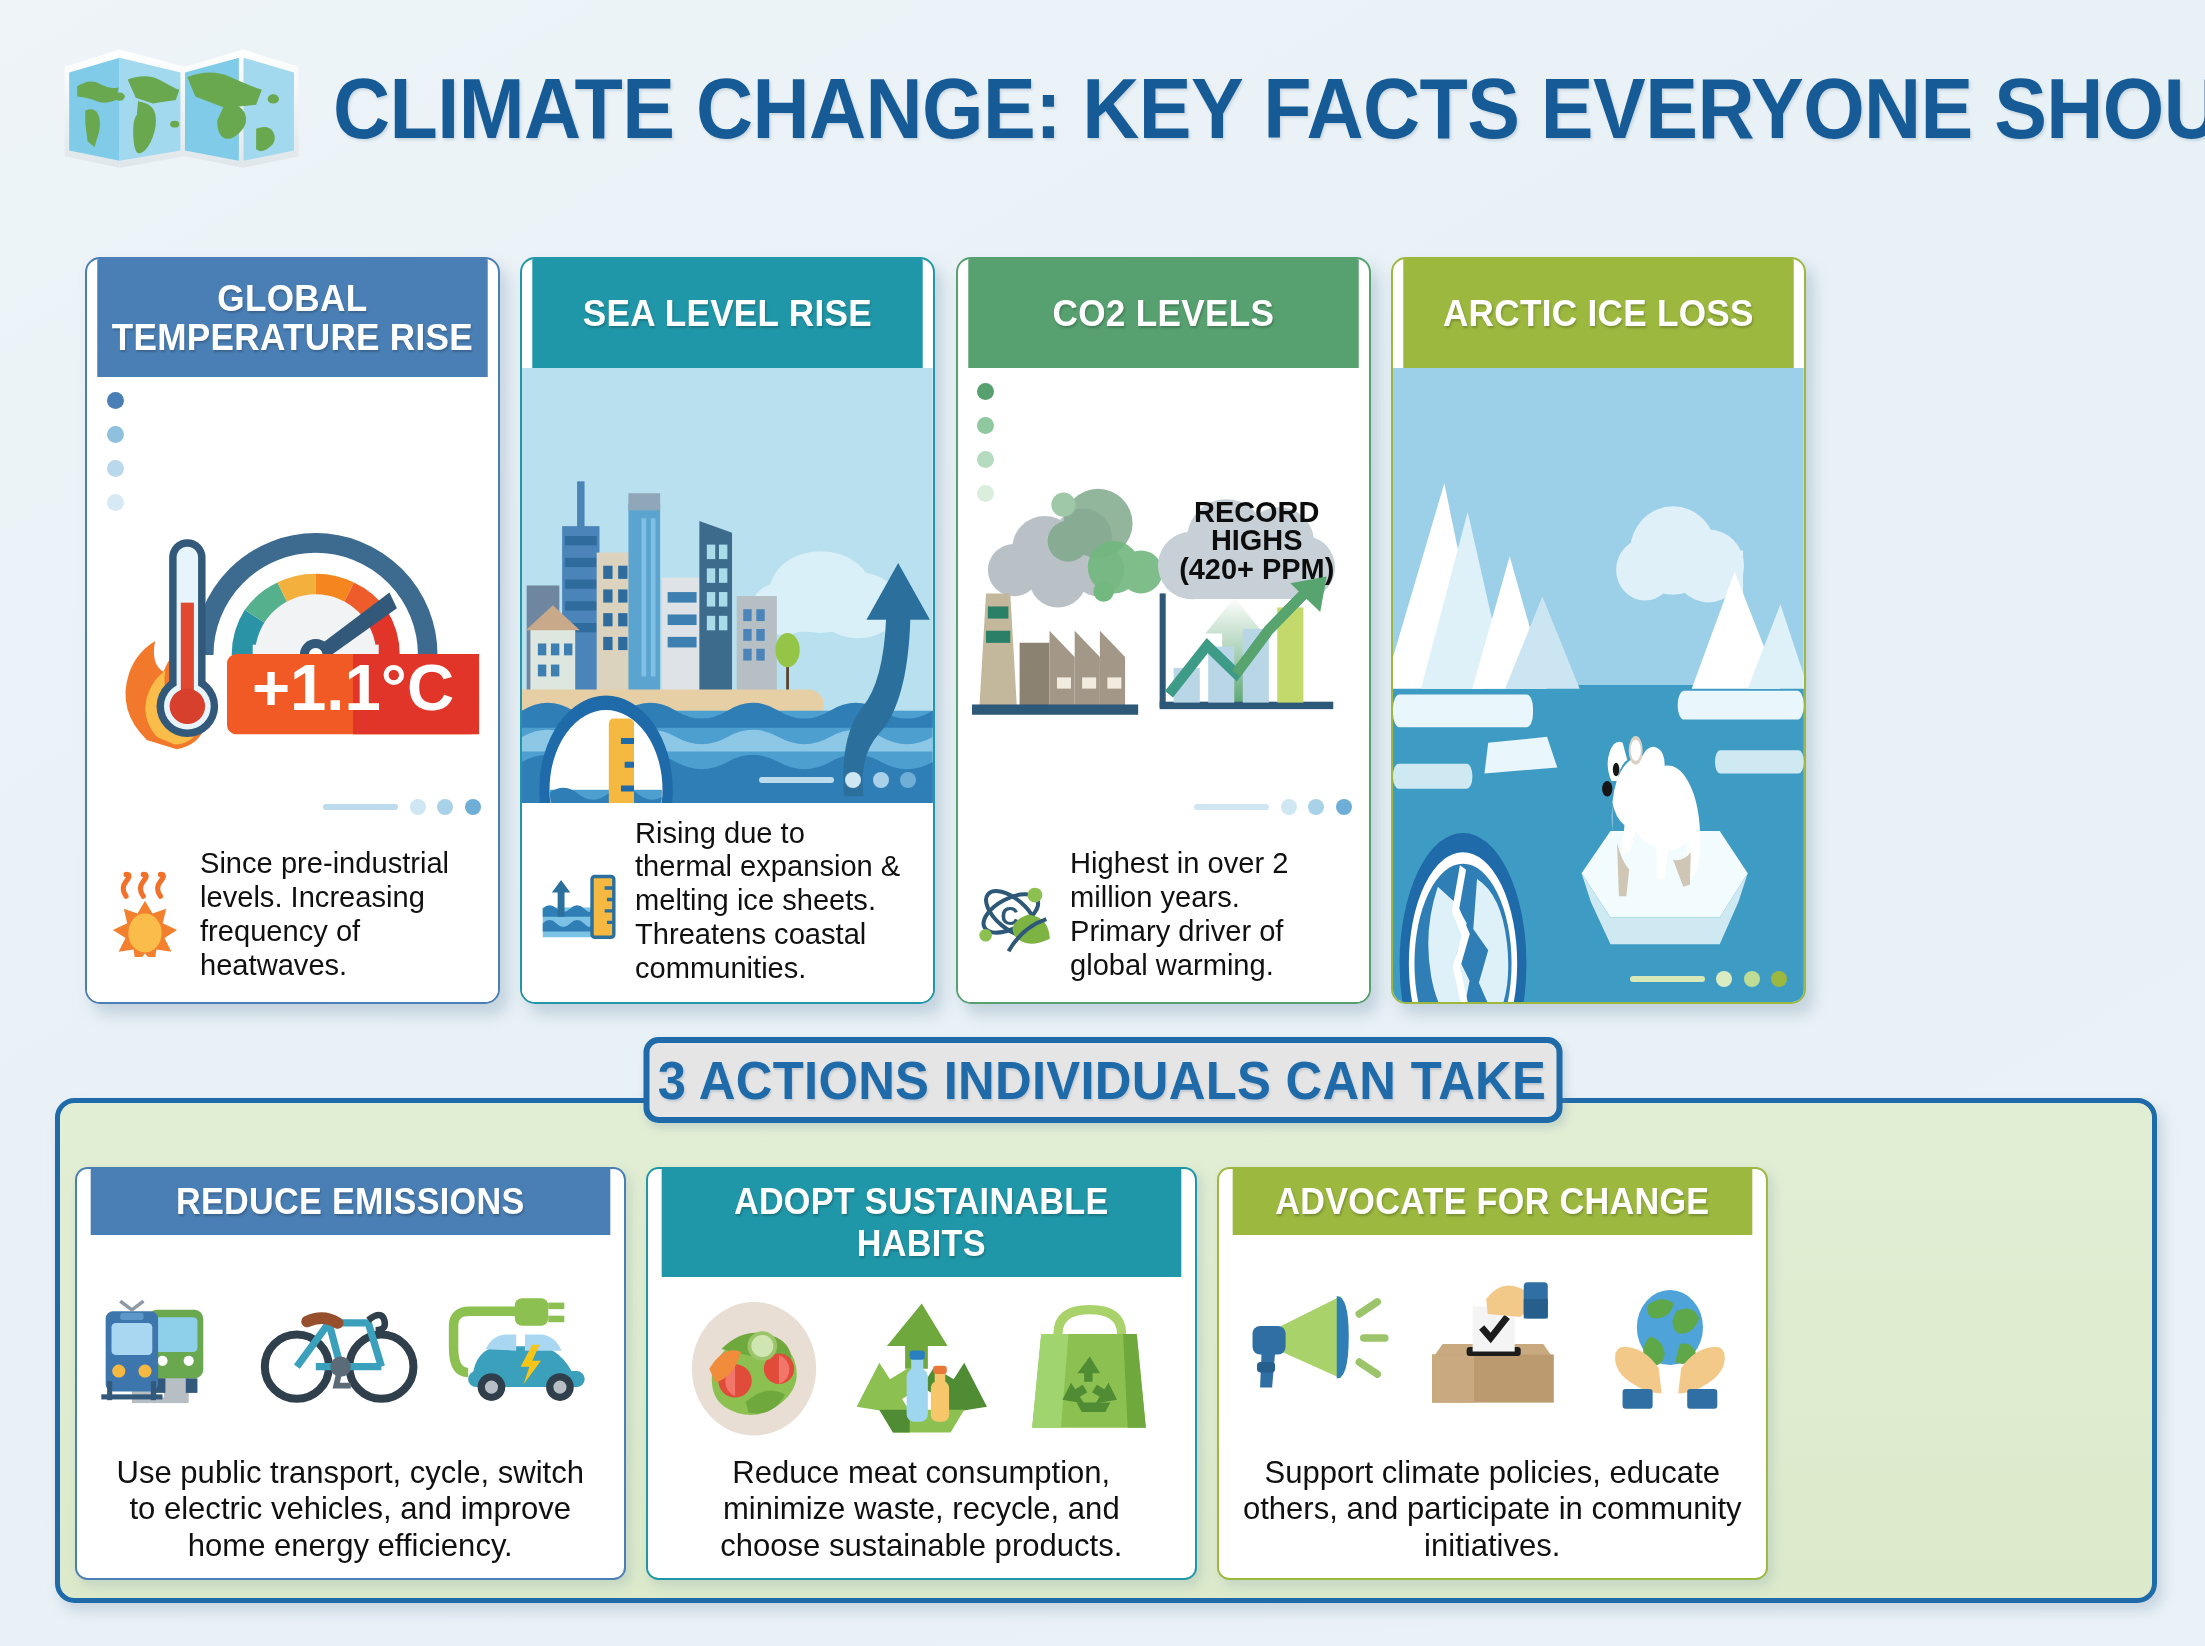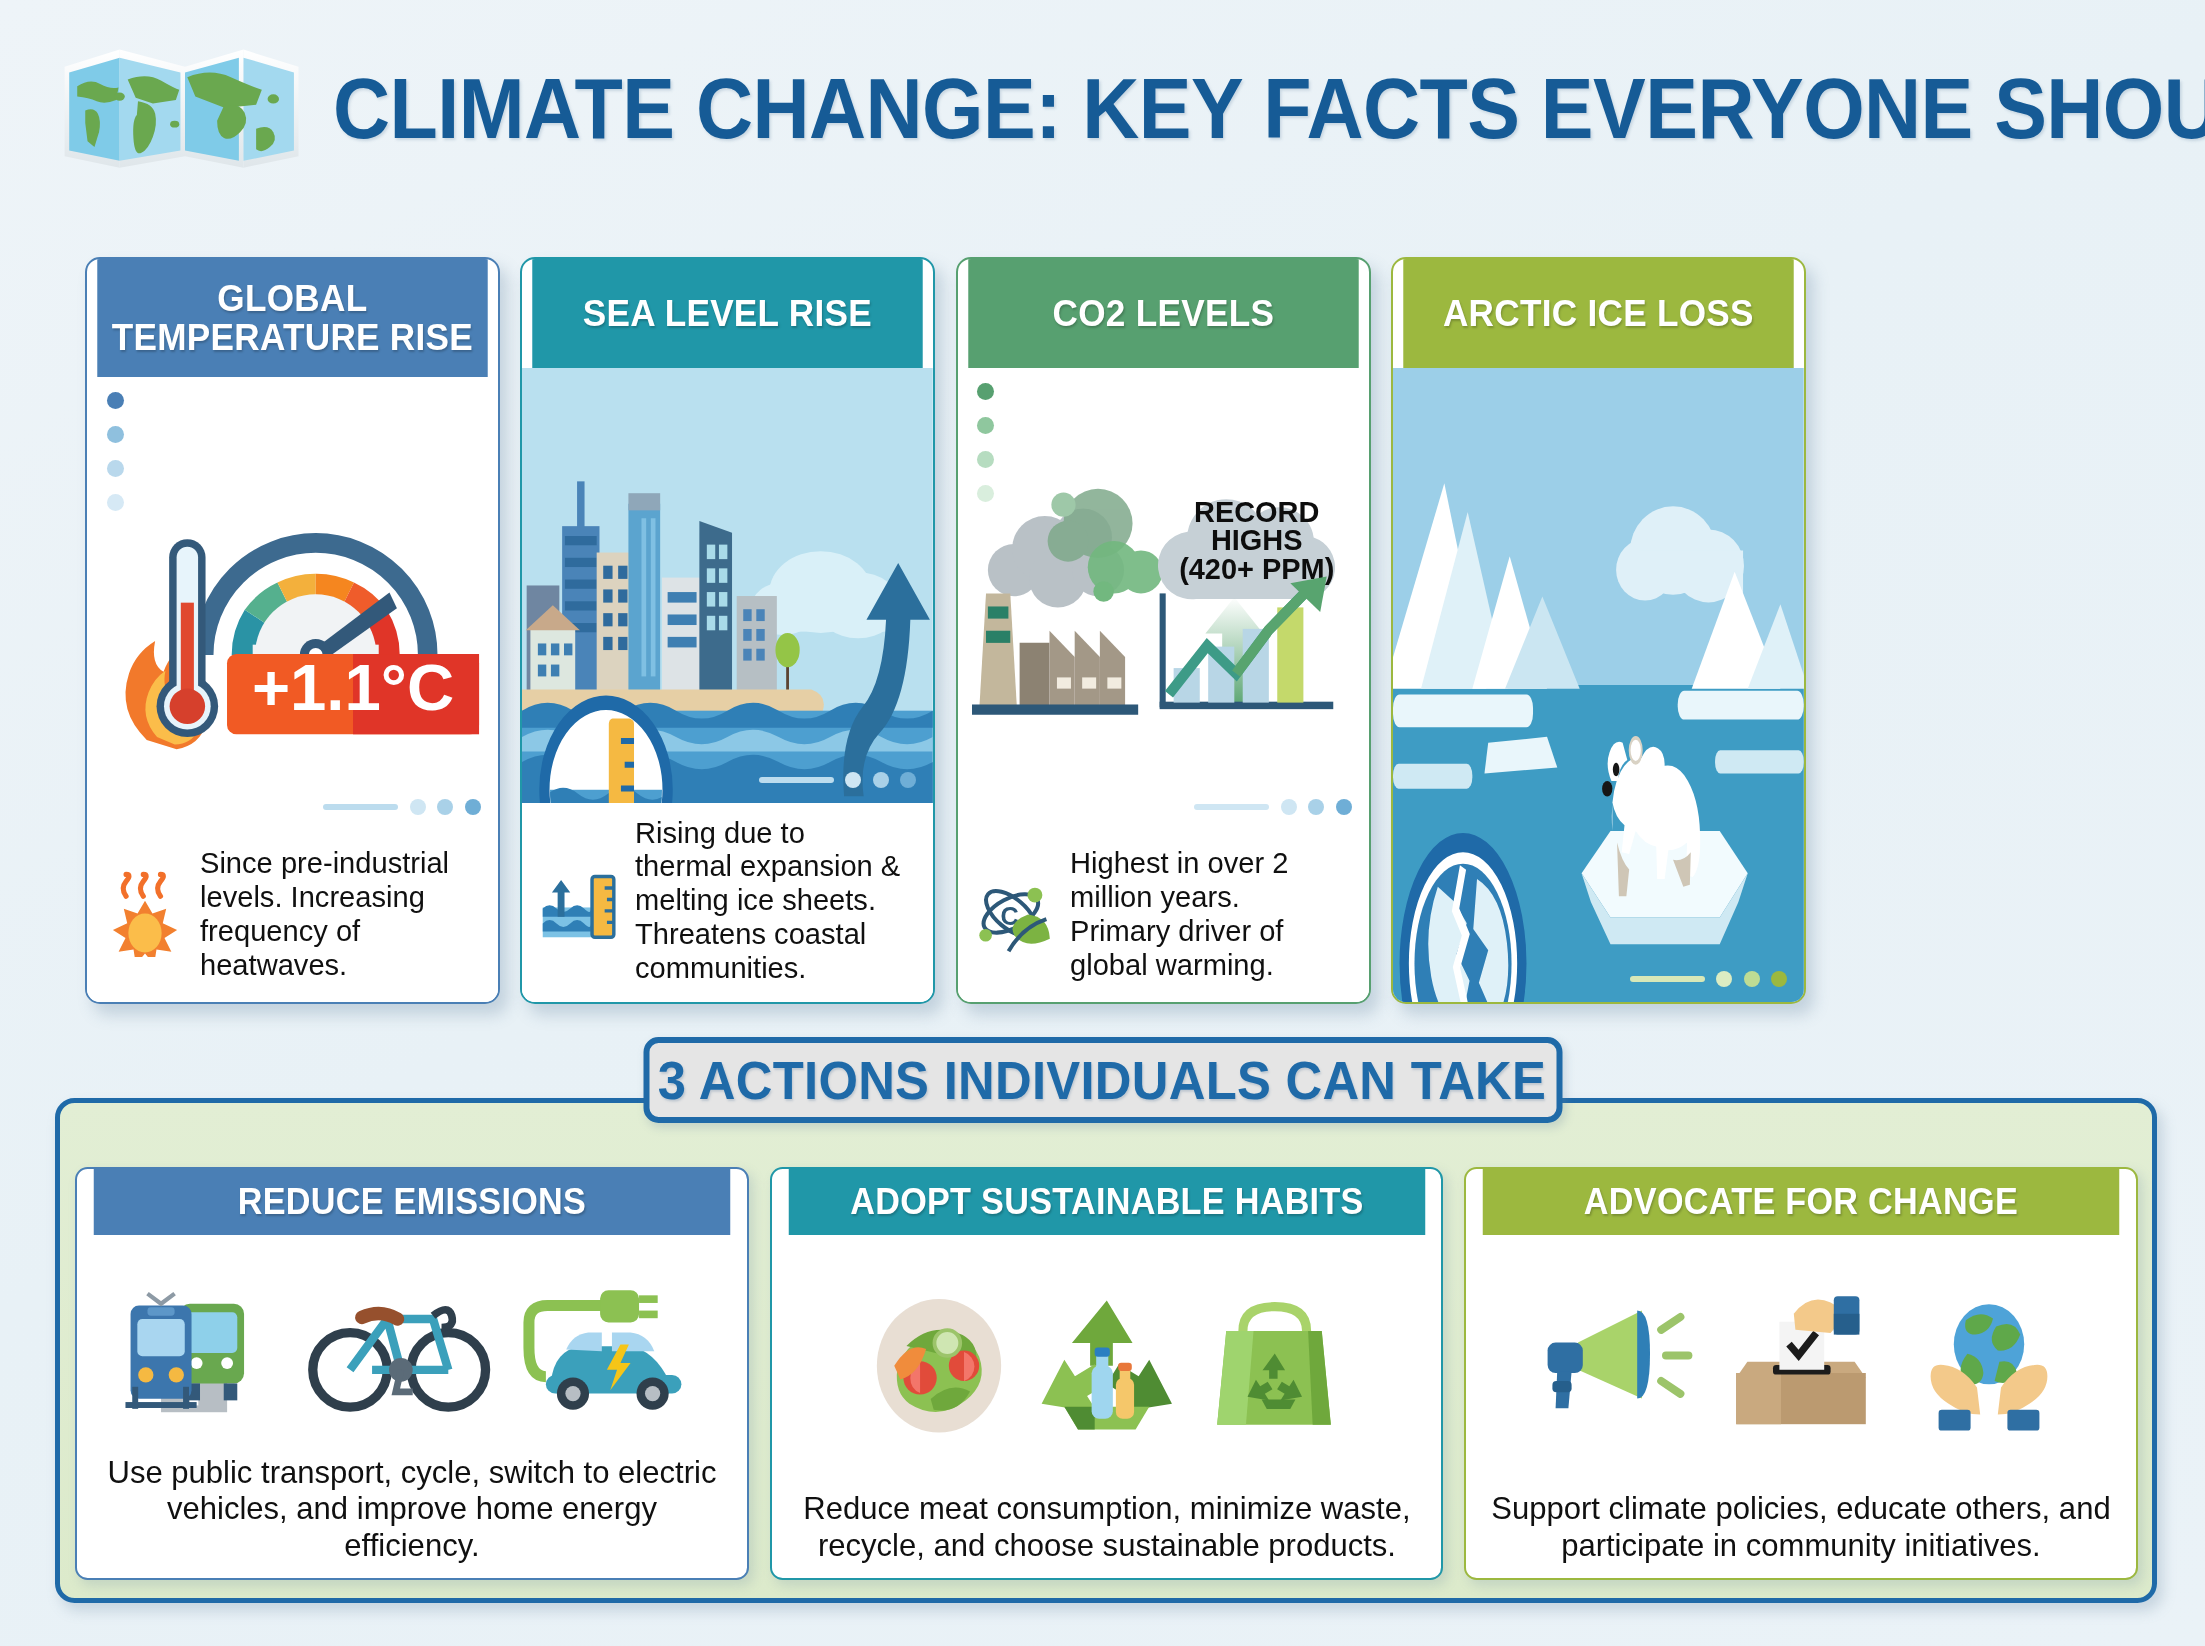--- a/index.html
+++ b/index.html
@@ -120,21 +120,21 @@
   .actions-banner span {
     font-family: "Liberation Sans Narrow", "Liberation Sans", sans-serif;
     font-weight: 700; font-size: 54px; color: #1f6aa8;
     text-transform: uppercase; letter-spacing: 0.3px;
     transform: scaleX(0.94);
     text-shadow: 1.1px 1.7px 2.3px rgba(100,130,160,0.30);
     white-space: nowrap;
   }
   .actions-row {
     position: absolute; left: 75px; top: 1167px;
-    width: 2063px; height: 413px;
+    width: 1693px; height: 413px;
     display: flex; gap: 20.7px;
   }
   .action-card {
     flex: 1 1 0;
     background: #fff;
     border: 2.9px solid #4a7fb5;
     border-radius: 12.6px;
     box-shadow: 4.6px 5.7px 10.3px rgba(110,140,165,0.22);
     display: flex; flex-direction: column; overflow: hidden;
   }

